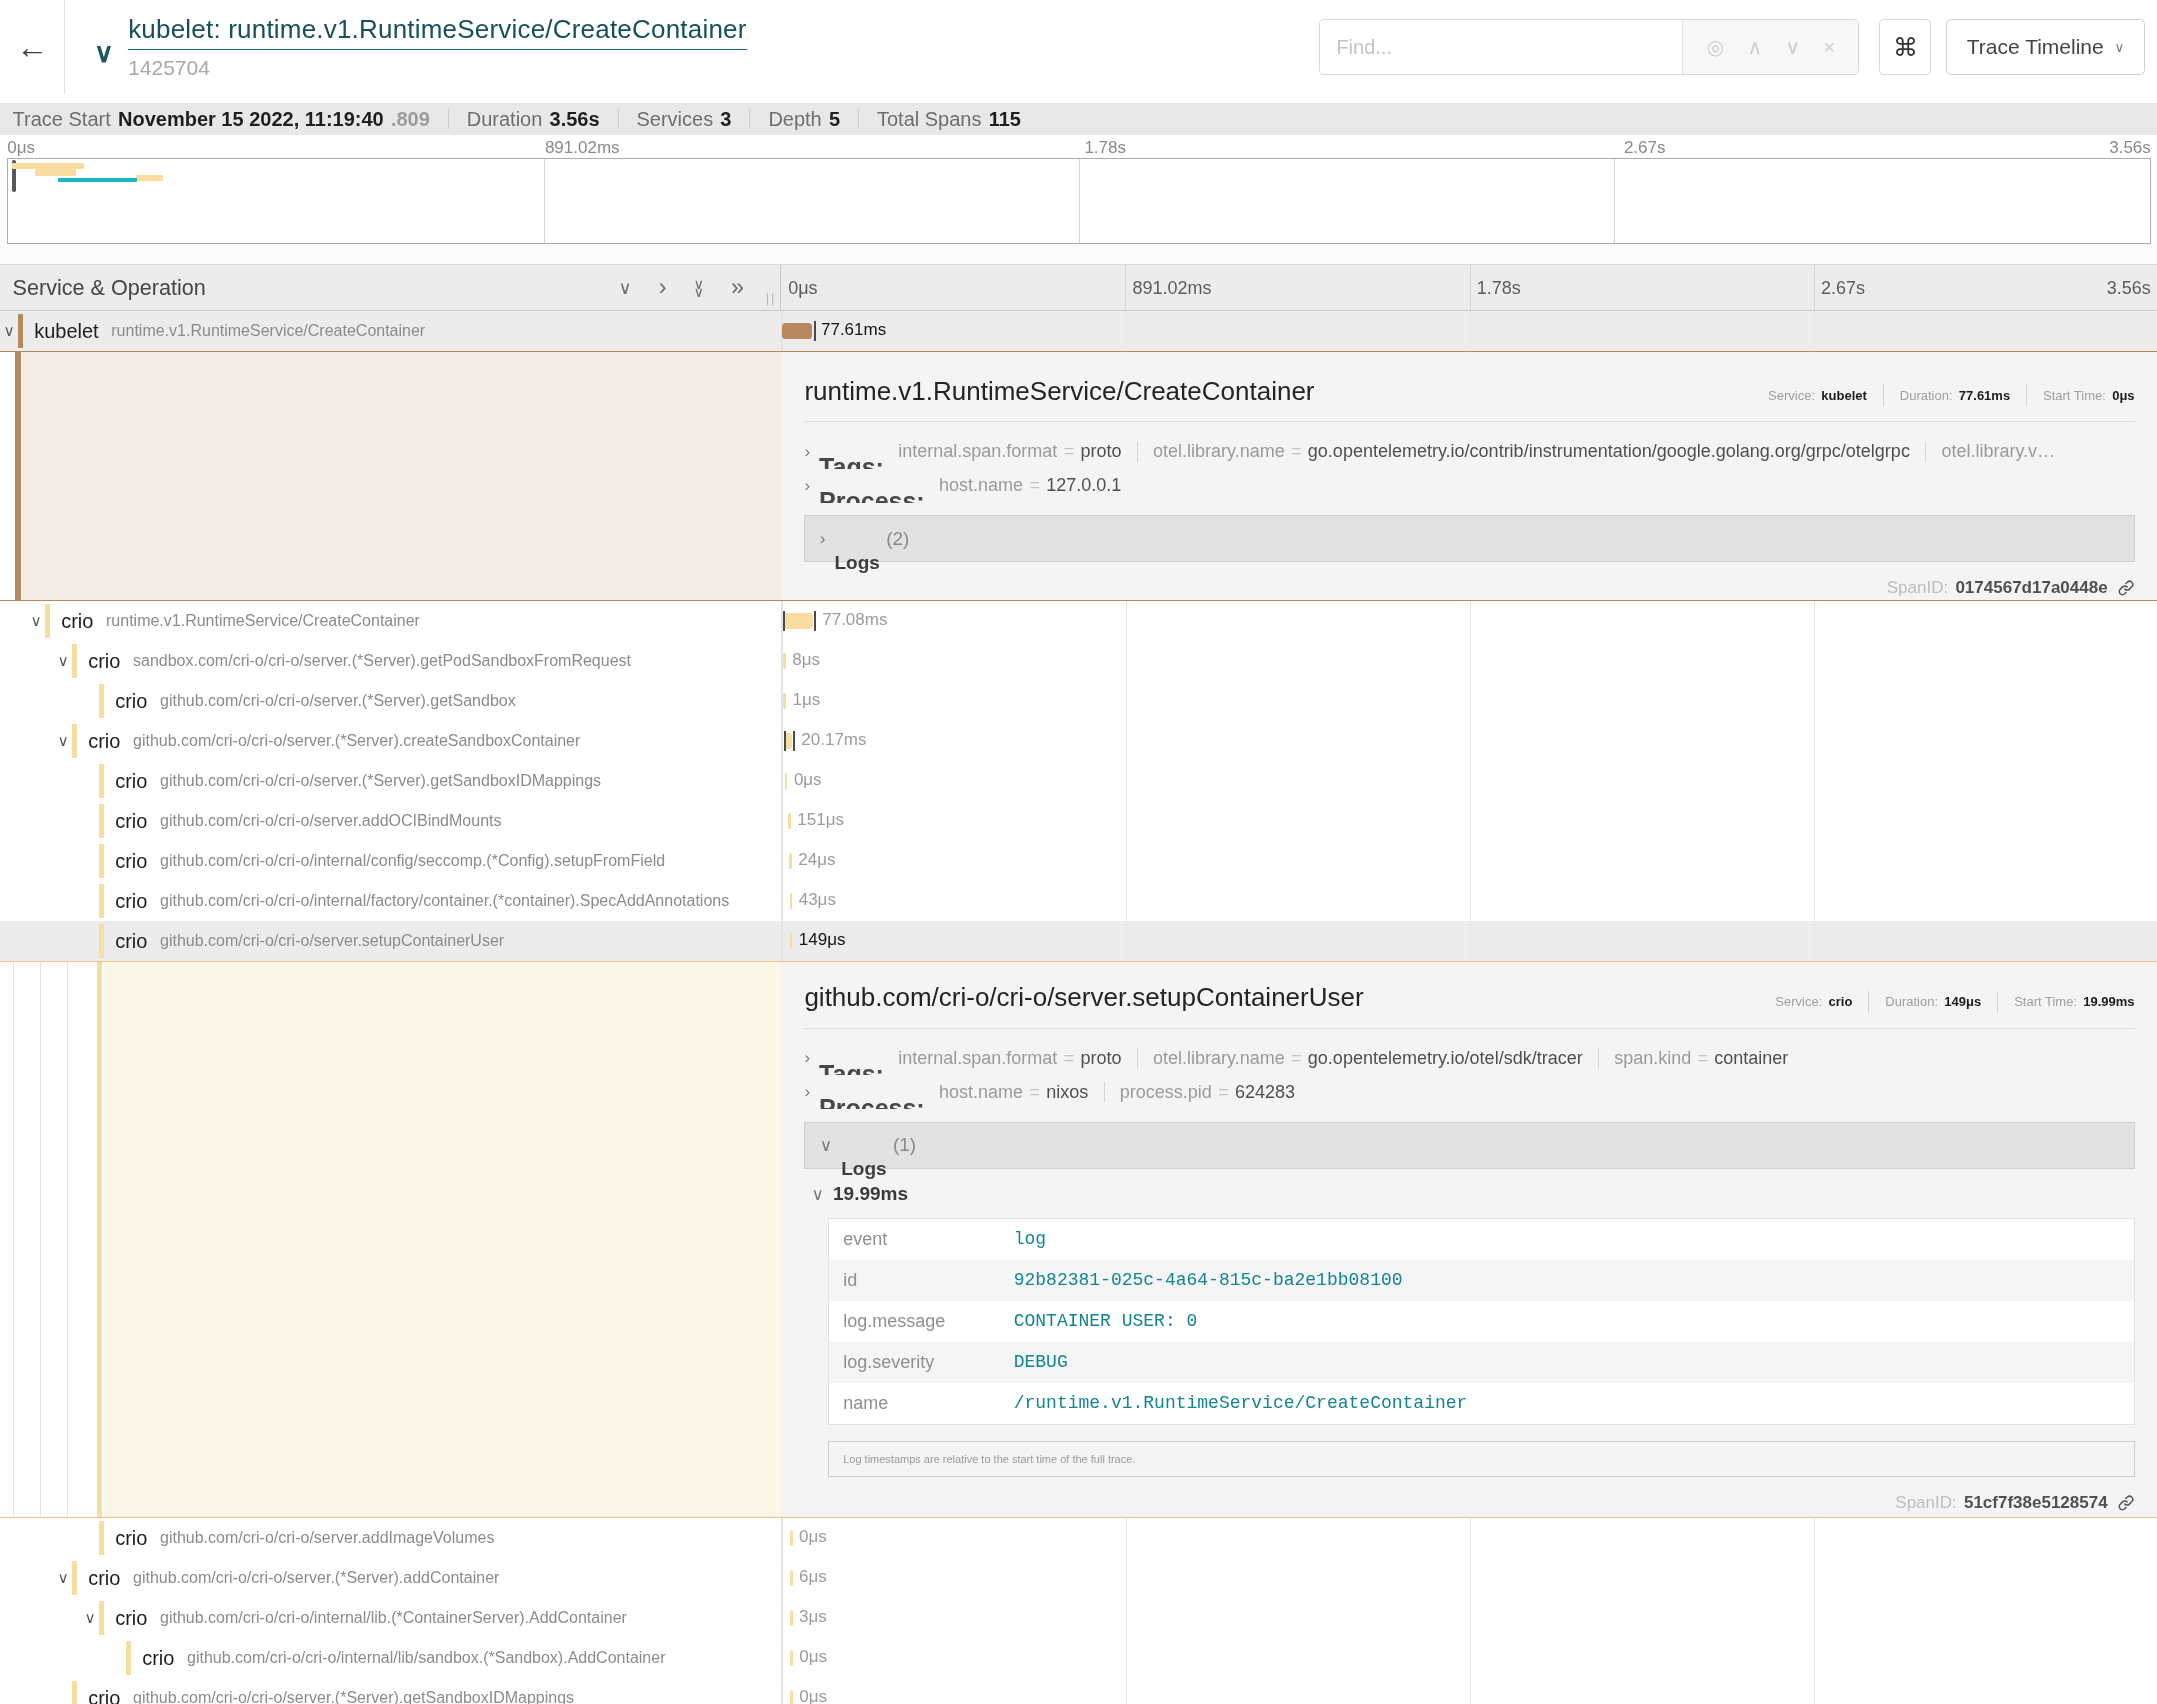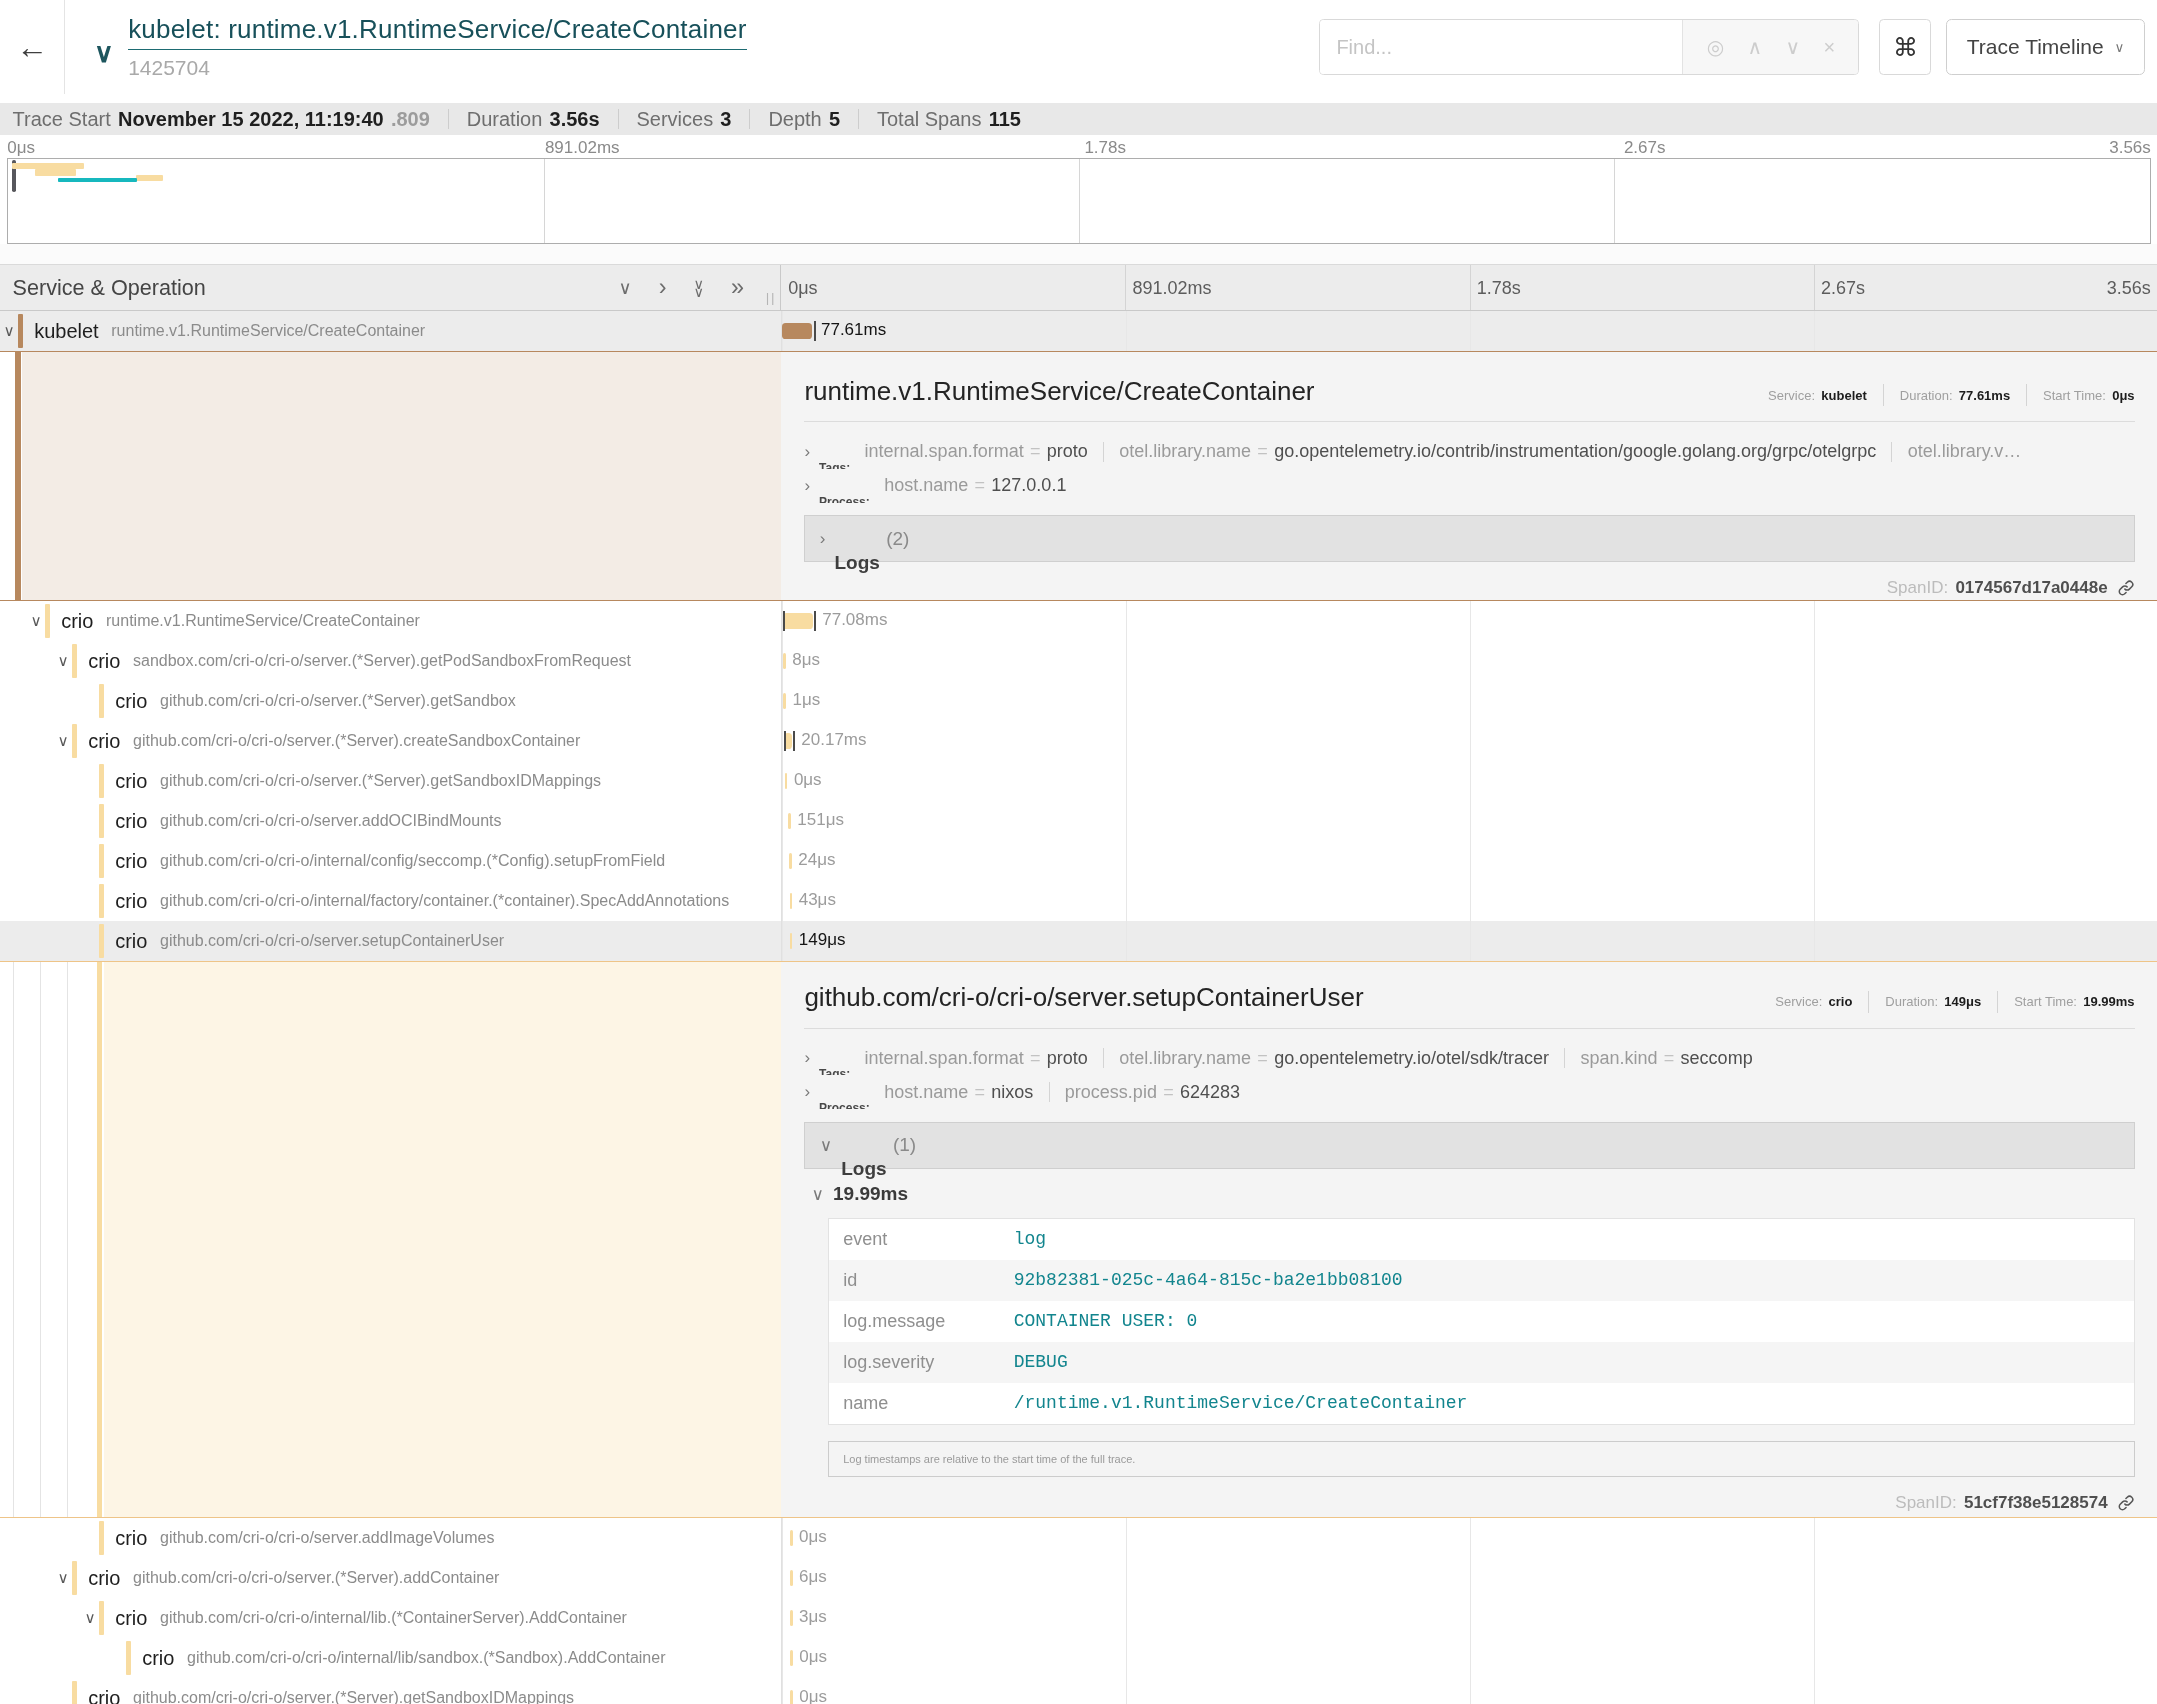--- a/index.html
+++ b/index.html
@@ -90,21 +90,21 @@
 .d2 .dl-tint { left:104px; background:rgba(248,220,161,0.28); }
 .detail-body { flex:1; padding:20px 23.4px 0 23.4px; overflow:hidden; }
 .dhead { display:flex; align-items:baseline; }
 .dhead h2 { font-size:26px; font-weight:400; color:#242424; white-space:nowrap; }
 .dmeta { margin-left:auto; display:flex; align-items:center; font-size:13px; color:#9f9f9f; white-space:nowrap; }
 .dmeta b { color:#1c1c1c; margin-left:6.3px; }
 .dmeta .msep { width:0.9px; height:21.6px; background:#d4d4d4; margin:0 16px; }
 .drule { border:none; border-top:0.9px solid #dcdcdc; margin:14.4px 0 12.6px 0; }
 .kvrow { display:flex; align-items:center; height:34px; font-size:18px; white-space:nowrap; overflow:hidden; }
 .twist { color:#7a7a7a; font-size:17px; margin-right:9px; }
-.kv-title { font-size:12px; font-weight:bold; color:#484848; margin-right:14.4px;margin-top:32px; }
+.kv-title { font-size:25px; font-weight:bold; color:#484848; margin-right:14.4px;margin-top:32px; }
 .kv .k { color:#9a9a9a; }
 .kv .eq { color:#c2c2c2; margin:0 6.3px; }
 .kv .v { color:#4f4f4f; }
 .vsep { width:0.9px; height:20px; background:#d4d4d4; margin:0 15.3px; flex:none; }
 .accordion { margin-top:12.6px; border:0.9px solid #cfcfcf; background:#e2e2e2; height:47px; display:flex; align-items:center; padding:0 14.4px; }
 .accordion .alabel { font-size:19px; font-weight:bold; color:#3e3e3e;margin-top:48px; }
 .accordion .acount { font-size:19px; color:#8a8a8a; margin-left:6.3px; }
 .log-entry { display:flex; align-items:center; margin:14.4px 0 0 7.2px; }
 .log-entry b { font-size:19px; color:#3a3a3a; }
 .log-table { margin:12.6px 0 0 23.4px; width:calc(100% - 23.4px); border:0.9px solid #e2e2e2; border-collapse:collapse; background:#fff; }
@@ -439,21 +439,21 @@
         </div>
       </div>
       <hr class="drule">
       <div class="kvrow">
         <span class="twist">›</span>
         <span class="kv-title">Tags:</span>
         <span class="kv"><span class="k">internal.span.format</span><span class="eq">=</span><span class="v">proto</span></span>
         <span class="vsep"></span>
         <span class="kv"><span class="k">otel.library.name</span><span class="eq">=</span><span class="v">go.opentelemetry.io/otel/sdk/tracer</span></span>
         <span class="vsep"></span>
-        <span class="kv"><span class="k">span.kind</span><span class="eq">=</span><span class="v">seccomp</span></span>
+        <span class="kv"><span class="k">span.kind</span><span class="eq">=</span><span class="v">container</span></span>
       </div>
       <div class="kvrow">
         <span class="twist">›</span>
         <span class="kv-title">Process:</span>
         <span class="kv"><span class="k">host.name</span><span class="eq">=</span><span class="v">nixos</span></span>
         <span class="vsep"></span>
         <span class="kv"><span class="k">process.pid</span><span class="eq">=</span><span class="v">624283</span></span>
       </div>
       <div class="accordion">
         <span class="twist">∨</span>

